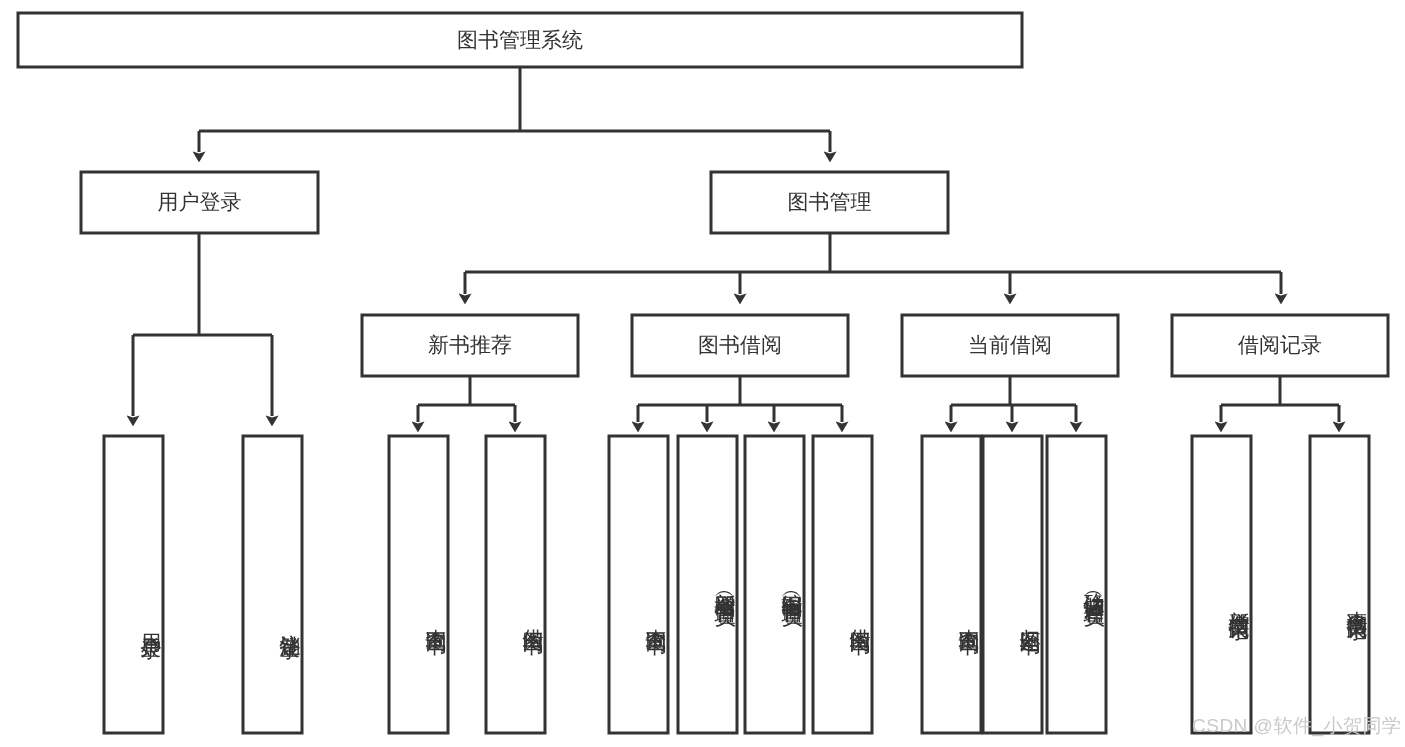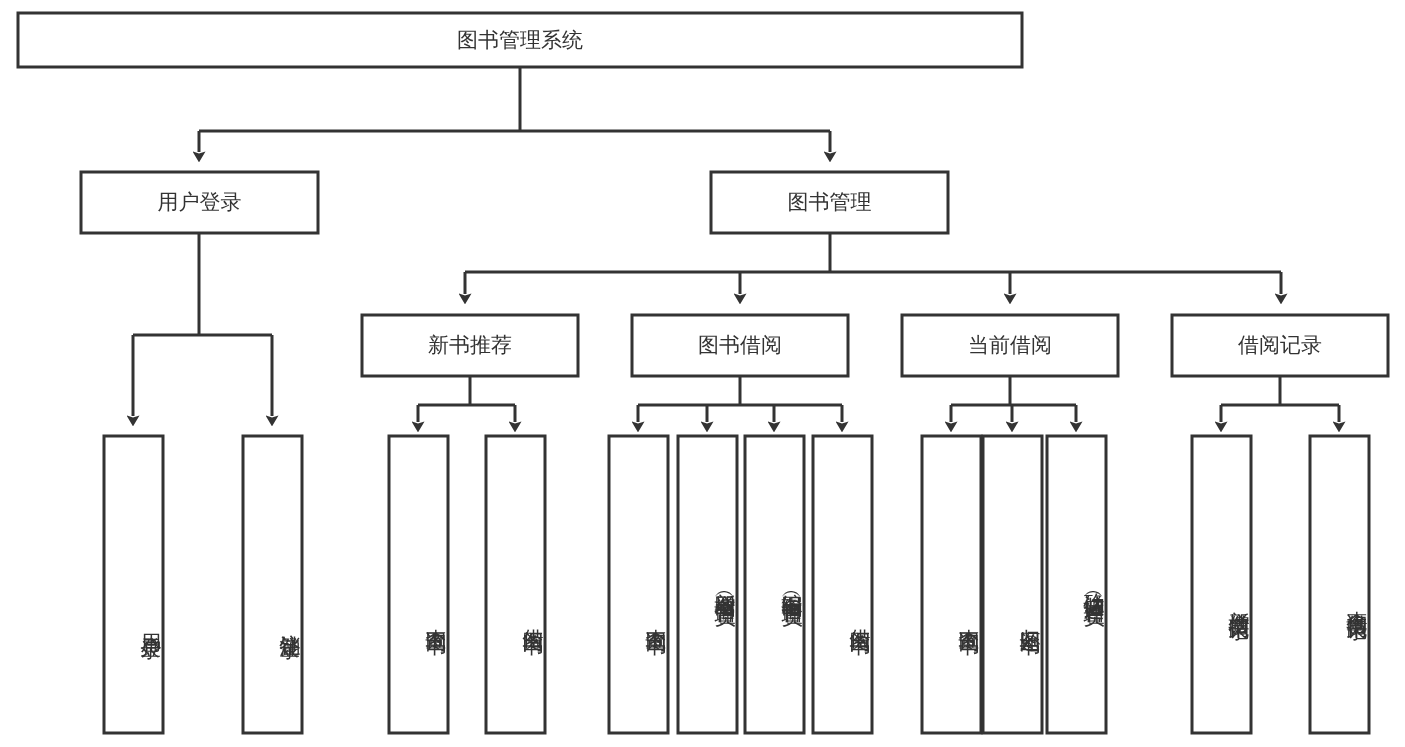--- a/index.html
+++ b/index.html
@@ -194,13 +194,14 @@
   <div class="leaf-label" style="left:609px; top:506px; width:59px; height:220px;">查询图书</div>
   <div class="leaf-label" style="left:678px; top:440px; width:59px; height:290px;">新增图书（管理员）</div>
   <div class="leaf-label" style="left:745px; top:440px; width:59px; height:290px;">编辑图书（管理员）</div>
   <div class="leaf-label" style="left:813px; top:506px; width:59px; height:220px;">借阅图书</div>
   <div class="leaf-label" style="left:922px; top:506px; width:59px; height:220px;">查询图书</div>
   <div class="leaf-label" style="left:983px; top:506px; width:59px; height:220px;">归还图书</div>
   <div class="leaf-label" style="left:1047px; top:440px; width:59px; height:290px;">确认归还（管理员）</div>
   <div class="leaf-label" style="left:1192px; top:470px; width:59px; height:260px;">新增借阅记录</div>
   <div class="leaf-label" style="left:1310px; top:470px; width:59px; height:260px;">查询借阅记录</div>
 
+  <div class="watermark" style="left:1192px; top:713px;">CSDN @软件_小贺同学</div>
 </div>
 
 </body></html>

